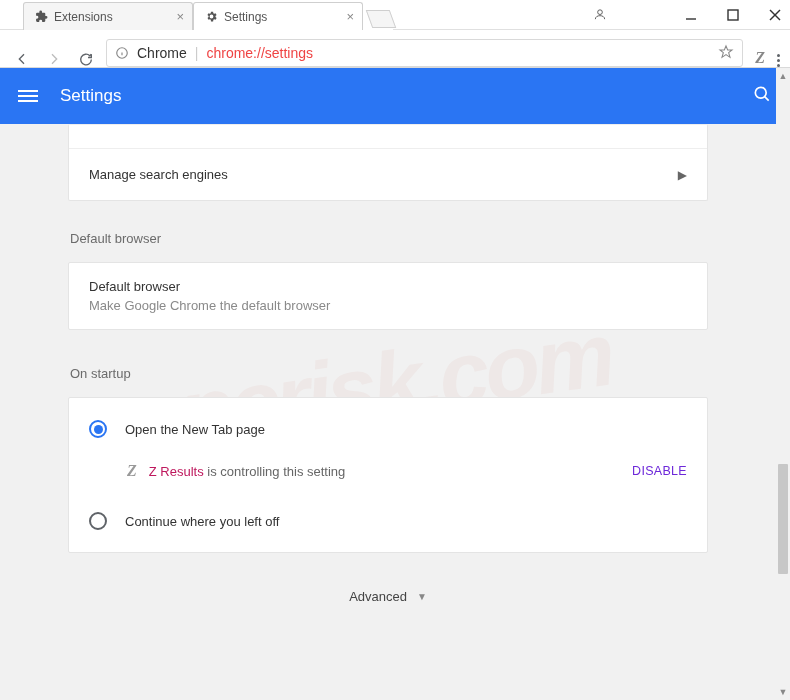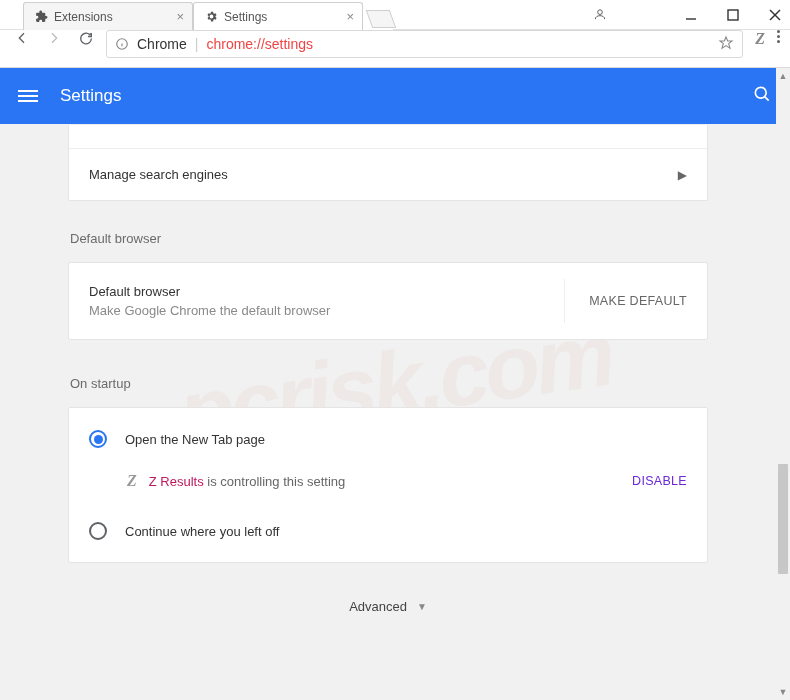--- a/index.html
+++ b/index.html
@@ -12,21 +12,21 @@
 
     
     .tabs-strip { height: 30px; display: flex; align-items: flex-end; background: #fff; position: absolute; top: 0; left: 23px; }
     .tab { display: flex; align-items: center; gap: 6px; height: 28px; padding: 8px 10px; border: 1px solid #cfcfcf; border-bottom: none; background: #f5f5f5; border-radius: 3px 3px 0 0; font-size: 12px; color: #555; min-width: 170px; position: relative; }
     .tab.active { background: #fff; }
     .tab .tab-close { position: absolute; right: 8px; color: #888; font-size: 13px; }
     .tab-icon { width: 14px; height: 14px; display: inline-flex; align-items: center; justify-content: center; color: #666; }
     .new-tab { width: 24px; height: 18px; border: 1px solid #cfcfcf; background: #f5f5f5; margin-left: 6px; transform: skewX(20deg); margin-bottom: 2px; }
 
     
-    .addr-bar { position: absolute; top: 30px; left: 0; right: 0; height: 38px; border-bottom: 1px solid #d9d9d9; display: flex; align-items: flex-start; padding: 0 10px 0 14px; gap: 12px; background: #fff; }
+    .addr-bar { position: absolute; top: 30px; left: 0; right: 0; height: 38px; border-bottom: 1px solid #d9d9d9; display: flex; align-items: flex-end; padding: 0 10px 0 14px; gap: 12px; background: #fff; }
     .nav-icons { display: flex; align-items: center; gap: 16px; color: #5f6368; }
     .nav-icons .nav-icon { width: 16px; height: 16px; display: flex; align-items: center; justify-content: center; }
     .omnibox { flex: 1; height: 28px; border: 1px solid #d9d9d9; border-radius: 3px; display: flex; align-items: center; padding: 0 8px; gap: 8px; font-size: 14px; color: #333; }
     .omnibox .chrome-label { color: #333; }
     .omnibox .sep { color: #ccc; }
     .omnibox .url { color: #ef4444; }
     .star { color: #777; margin-left: auto; }
     .zicon { color: #888; font-style: italic; font-weight: bold; font-family: Georgia, serif; }
     .kebab { color: #5f6368; font-size: 18px; line-height: 4px; display: flex; flex-direction: column; gap: 2px; }
     .kebab span { width: 3px; height: 3px; background: #5f6368; border-radius: 50%; }
@@ -202,21 +202,20 @@
         </div>
       </div>
 
       <div class="section-label">Default browser</div>
 
       <div class="default-card">
         <div class="left">
           <div class="title">Default browser</div>
           <div class="sub">Make Google Chrome the default browser</div>
         </div>
-        <div class="make-default">MAKE DEFAULT</div>
       </div>
 
       <div class="section-label">On startup</div>
 
       <div class="startup-card">
         <div class="radio-row">
           <div class="radio checked"></div>
           <span>Open the New Tab page</span>
         </div>
         <div class="ext-row">

